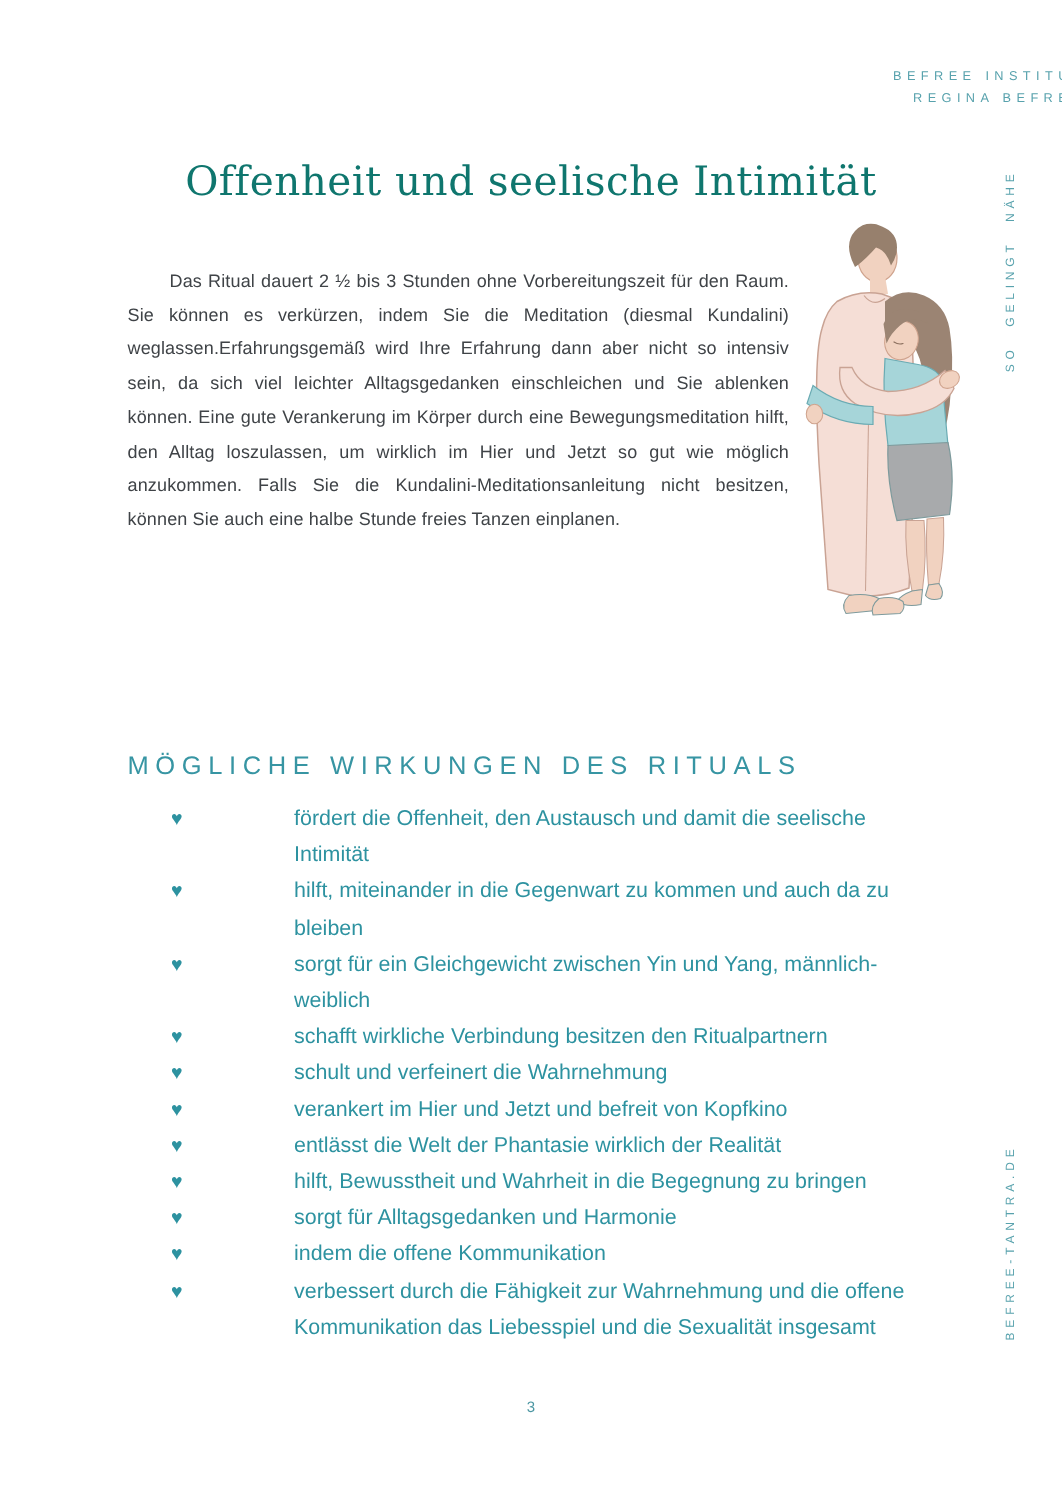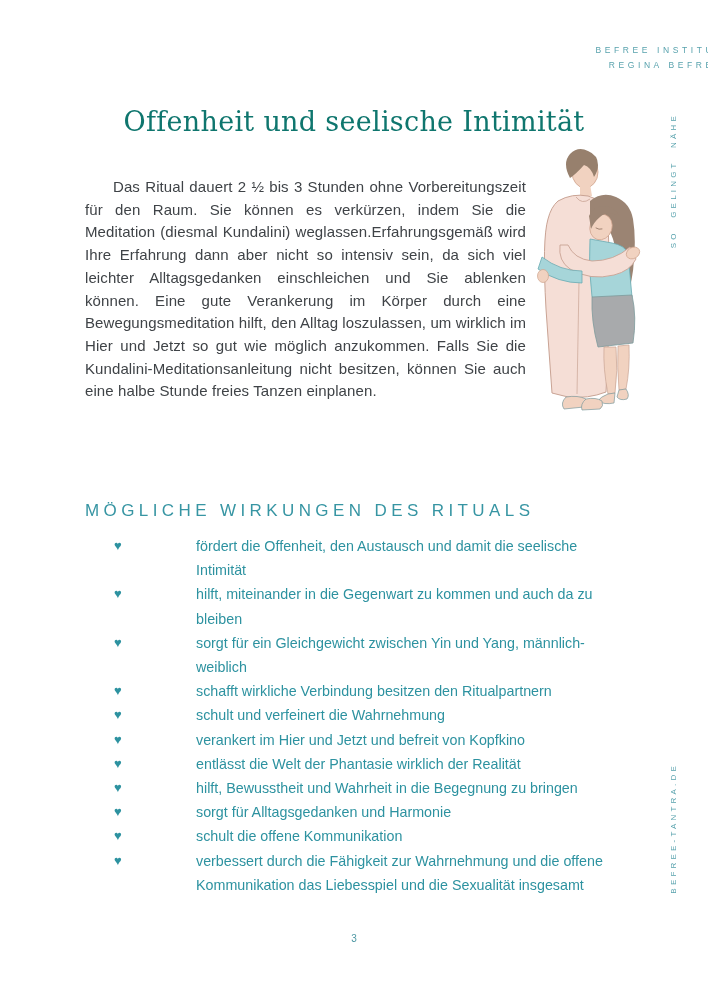--- a/index.html
+++ b/index.html
@@ -29,21 +29,21 @@
     font-family: "DejaVu Serif", serif;
     font-weight: normal;
     font-size: 27px;
     letter-spacing: 0.3px;
     color: #0f766e;
   }
   .intro {
     position: absolute;
     top: 176px; left: 85px;
     width: 441px;
-    font-size: 15px;
+    font-size: 12px;
     line-height: 22.7px;
     letter-spacing: 0.1px;
     color: #3f4347;
     text-align: justify;
     text-indent: 28px;
   }
   .illustration {
     position: absolute;
     top: 149px; left: 530px;
     width: 132px; height: 272px;
@@ -187,21 +187,21 @@
     <li>
       <span class="bullet">♥</span>
       <span class="item-text">hilft, Bewusstheit und Wahrheit in die Begegnung zu bringen</span>
     </li>
     <li>
       <span class="bullet">♥</span>
       <span class="item-text">sorgt für Alltagsgedanken und Harmonie</span>
     </li>
     <li>
       <span class="bullet">♥</span>
-      <span class="item-text">schult die offene Kommunikation</span>
+      <span class="item-text">indem die offene Kommunikation</span>
     </li>
     <li>
       <span class="bullet">♥</span>
       <span class="item-text">verbessert durch die Fähigkeit zur Wahrnehmung und die offene Kommunikation das Liebesspiel und die Sexualität insgesamt</span>
     </li>
   </ul>
 
   <div class="page-number">3</div>
 
 </div>

